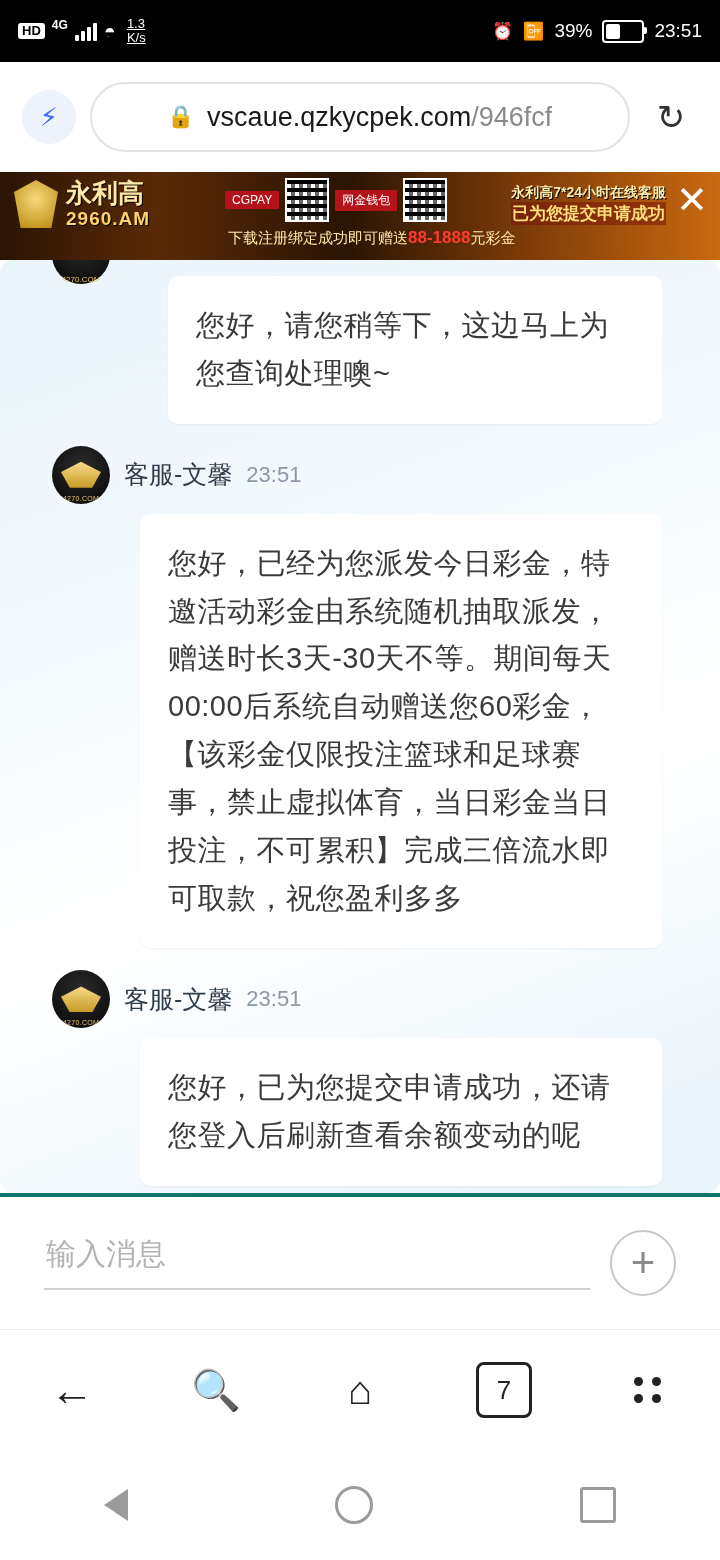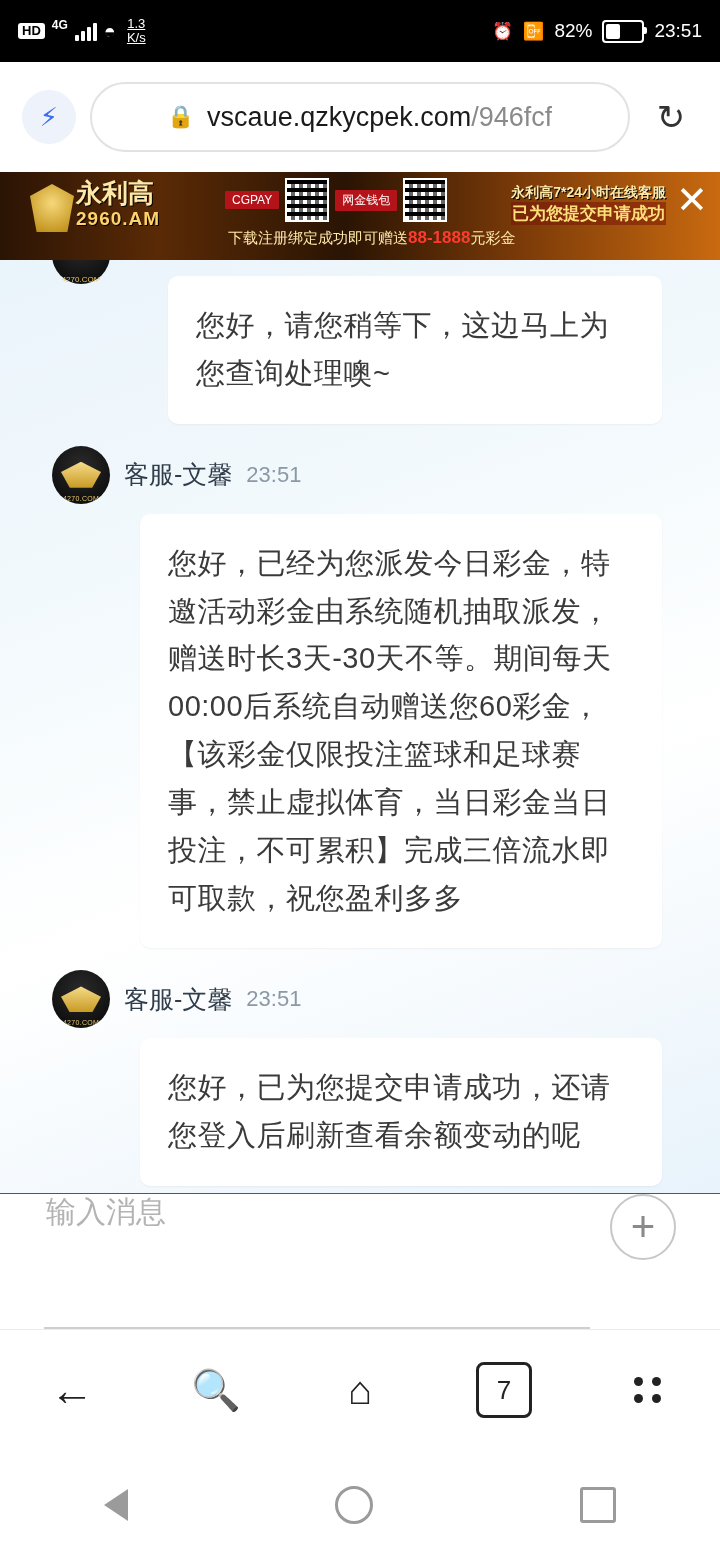--- a/index.html
+++ b/index.html
@@ -19,21 +19,21 @@
   .sb-left{display:flex;align-items:center;gap:7px;}
   .hd-badge{background:#fff;color:#000;font-size:13px;font-weight:bold;border-radius:3px;padding:1px 4px;line-height:14px;}
   .net-type{font-size:12px;line-height:11px;position:relative;top:-6px;font-weight:bold;}
   .bars{display:flex;align-items:flex-end;gap:2px;height:20px;}
   .bars i{display:block;width:4px;background:#fff;border-radius:1px;}
   .bars i:nth-child(1){height:6px}
   .bars i:nth-child(2){height:10px}
   .bars i:nth-child(3){height:14px}
   .bars i:nth-child(4){height:18px}
   .wifi{font-size:20px;line-height:20px;}
-  .speed{display:flex;flex-direction:column;align-items:center;font-size:13px;line-height:14px;margin-left:4px;text-decoration:underline;}
+  .speed{display:flex;flex-direction:column;align-items:flex-start;font-size:13px;line-height:14px;margin-left:4px;text-decoration:underline;}
   .sb-right{display:flex;align-items:center;gap:10px;font-size:19px;}
   .battery{width:38px;height:19px;border:2px solid #fff;border-radius:4px;position:relative;display:inline-block;}
   .battery:after{content:"";position:absolute;right:-5px;top:5px;width:3px;height:7px;background:#fff;border-radius:0 2px 2px 0;}
   .battery .fill{position:absolute;left:2px;top:2px;bottom:2px;width:36%;background:#fff;border-radius:2px;}
   .vibrate{font-size:17px;}
   .alarm{font-size:17px;}
 
   
   .urlbar{
     height:110px;background:#fff;display:flex;align-items:center;
@@ -51,21 +51,21 @@
   .urltext{font-size:27px;color:#1a1a1a;white-space:nowrap;overflow:hidden;}
   .urltext .path{color:#8a8a8a;}
   .reload{width:54px;height:54px;flex:0 0 auto;display:flex;align-items:center;justify-content:center;font-size:34px;color:#333;}
 
   
   .adbanner{
     position:relative;height:88px;width:100%;
     background:linear-gradient(90deg,#2b1404 0%,#5a2a06 22%,#2a1403 48%,#7a3a08 72%,#c96a10 100%);
     overflow:hidden;color:#ffd98a;
   }
-  .ad-left{position:absolute;left:30px;top:8px;display:flex;align-items:flex-end;gap:2px;}
+  .ad-left{position:absolute;left:14px;top:8px;display:flex;align-items:flex-start;gap:8px;}
   .ad-logo{
     width:44px;height:48px;background:radial-gradient(circle at 50% 40%,#f6d87a,#b8860b);
     clip-path:polygon(50% 0%,100% 25%,85% 100%,15% 100%,0% 25%);
   }
   .ad-brand{font-size:26px;font-weight:bold;color:#ffe9a8;line-height:26px;text-shadow:1px 1px 0 #000;}
   .ad-brand small{display:block;font-size:19px;color:#ffd36b;letter-spacing:1px;}
   .ad-mid{position:absolute;left:225px;top:6px;display:flex;align-items:center;gap:6px;}
   .pay-pill{background:#b5131a;color:#fff;font-size:12px;border-radius:1px;padding:2px 7px;white-space:nowrap;}
   .qr{width:40px;height:40px;background:
      repeating-linear-gradient(0deg,#fff 0 4px,#000 4px 8px),
@@ -76,20 +76,21 @@
   .ad-right{position:absolute;right:54px;top:12px;text-align:center;}
   .ad-right .l1{font-size:14px;color:#ffe9a8;font-weight:bold;white-space:nowrap;text-shadow:1px 1px 0 #000;}
   .ad-right .l2{font-size:17px;color:#ffdf7a;font-weight:bold;white-space:nowrap;background:rgba(120,20,10,.55);}
   .ad-close{position:absolute;right:8px;top:10px;width:40px;height:40px;color:#fff;font-size:38px;line-height:36px;text-align:center;font-weight:300;}
 
   
   .chat{
     flex:1;position:relative;overflow:hidden;
     background:linear-gradient(160deg,#eaf4fb 0%,#f4fafd 35%,#ffffff 60%,#e8f3fb 100%);
     padding:0 8px 0 0;
+    border-radius:14px;
   }
   .chat-inner{padding:16px 50px 10px 52px;box-sizing:border-box;}
   .msg{margin-bottom:22px;}
   .msg-head{display:flex;align-items:center;gap:14px;margin-bottom:10px;}
   .avatar{
     width:58px;height:58px;border-radius:50%;flex:0 0 auto;
     background:radial-gradient(circle at 50% 35%,#2b2b2b 0%,#111 70%);
     display:flex;align-items:center;justify-content:center;position:relative;overflow:hidden;
   }
   .avatar .wing{
@@ -110,22 +111,22 @@
     position:absolute;left:52px;top:0;width:58px;height:24px;overflow:hidden;border-radius:0 0 29px 29px;
   }
   .partial-av{
     width:58px;height:58px;border-radius:50%;margin-top:-34px;
     background:radial-gradient(circle at 50% 35%,#2b2b2b 0%,#111 70%);
     display:flex;align-items:flex-end;justify-content:center;color:#e8c76a;font-size:8px;
   }
 
   
   .inputbar{
-    height:136px;background:#fff;border-top:1px solid #0f766e;
-    display:flex;padding:0 44px;box-sizing:border-box;gap:20px;
+    height:136px;background:#fff;border-top:4px solid #0f766e;
+    display:flex;align-items:center;padding:0 44px;box-sizing:border-box;gap:20px;
   }
   .inputwrap{flex:1;border-bottom:2px solid #cfcfcf;padding-bottom:16px;}
   .inputwrap input{
     width:100%;border:0;outline:none;font-size:30px;color:#333;
     font-family:"Liberation Sans","DejaVu Sans",sans-serif;background:transparent;
   }
   .inputwrap input::placeholder{color:#b3b3b3;}
   .plus{
     width:62px;height:62px;border-radius:50%;border:2px solid #c7c7c7;
     display:flex;align-items:center;justify-content:center;color:#8a8a8a;font-size:42px;font-weight:300;flex:0 0 auto;
@@ -173,21 +174,21 @@
         </span>
       <span class="wifi">◓</span>
       <span class="speed">
         <span>1.3</span>
         <span>K/s</span>
       </span>
     </div>
     <div class="sb-right">
       <span class="alarm">⏰</span>
       <span class="vibrate">📴</span>
-      <span>82%</span>
+      <span>39%</span>
       <span class="battery">
           <span class="fill"></span>
         </span>
       <span>23:51</span>
     </div>
   </div>
 
   <div class="urlbar">
     <div class="bolt">⚡</div>
     <div class="urlcapsule">

